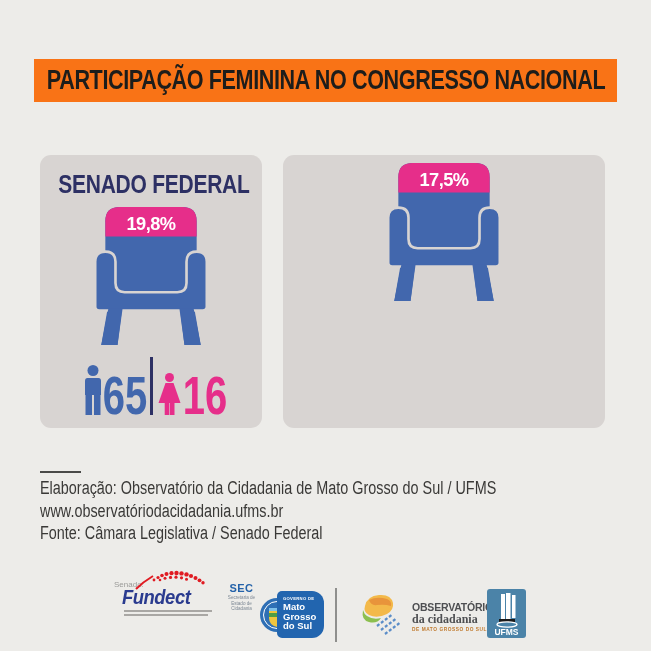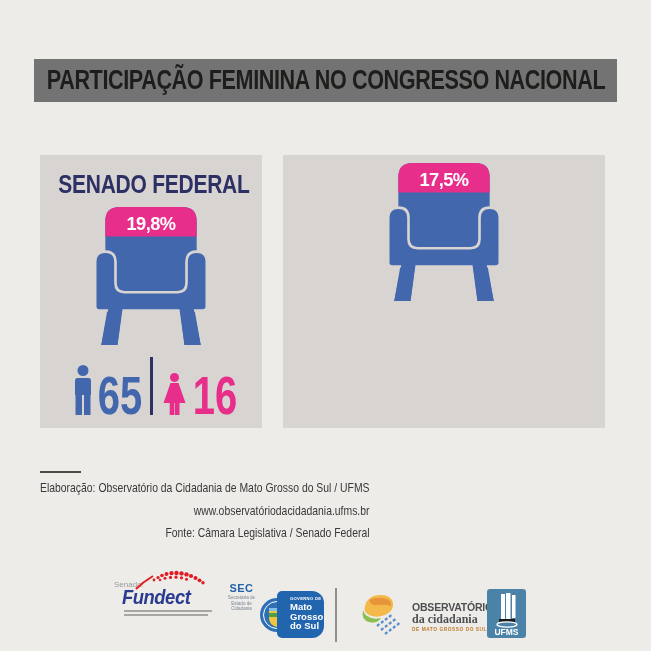--- a/index.html
+++ b/index.html
@@ -5,76 +5,76 @@
   html,body{margin:0;padding:0;}
   body{
     width:651px;height:651px;position:relative;overflow:hidden;
     background:#EDECE9;
     font-family:"Liberation Sans",sans-serif;
     -webkit-font-smoothing:antialiased;
   }
   
   .banner{
     position:absolute;left:34px;top:59px;width:583px;height:43px;
-    background:#737373;display:flex;align-items:center;justify-content:center;
+    background:#f97316;display:flex;align-items:center;justify-content:center;
   }
   .banner span{
     display:inline-block;white-space:nowrap;
     font-size:27px;font-weight:bold;color:#1D1D1B;letter-spacing:-0.5px;
     transform:scaleX(0.80);
   }
   
   .card{
-    position:absolute;top:155px;height:273px;background:#D8D4D2;border-radius:0;
+    position:absolute;top:155px;height:273px;background:#D8D4D2;border-radius:11px;
   }
   .card.left{left:40px;width:222px;}
   .card.right{left:283px;width:322px;}
   .card-title{
     margin-top:15px;text-align:center;white-space:nowrap;
   }
   .card-title span{
     display:inline-block;font-size:25px;font-weight:bold;color:#2D3064;
     letter-spacing:-0.3px;transform:scaleX(0.84);white-space:nowrap;
   }
   .chair{display:block;margin:8px auto 0 auto;}
   .stats{
     position:absolute;left:8px;right:0;bottom:12px;
-    display:flex;align-items:flex-end;justify-content:center;gap:5px;
+    display:flex;align-items:flex-end;justify-content:center;
   }
   .num{
     display:inline-block;font-weight:bold;font-size:54px;line-height:0.78;
     transform:scaleX(0.74);transform-origin:center bottom;white-space:nowrap;
   }
   .num.d2{margin:0 -8px;}
   .num.d3{margin:0 -12px;}
   .num.men{color:#4267AD;}
   .num.women{color:#E62E8A;}
   .vdiv{width:3.5px;height:58px;background:#2D3064;margin:0 3px 1px 3px;}
   .icon-person{margin-bottom:1px;}
   
   .foot-dash{position:absolute;left:40px;top:471px;width:41px;height:2px;background:#4A4A48;}
   .foot{
-    position:absolute;left:40px;top:477px;color:#3A3937;font-size:13px;line-height:22.5px;text-align:right;
+    position:absolute;left:40px;top:477px;color:#3A3937;font-size:18px;line-height:22.5px;
   }
   .foot div{transform:scaleX(0.80);transform-origin:left center;white-space:nowrap;}
   
   .apoio{position:absolute;left:114px;top:580px;font-size:8px;color:#9A9A98;}
   .fundect{position:absolute;left:120px;top:570px;width:104px;height:48px;}
   .fundect .word{
     position:absolute;left:2px;top:16px;font-size:20px;font-weight:bold;font-style:italic;
     color:#2A3B8F;letter-spacing:-0.5px;transform:scaleX(0.92);transform-origin:left center;
   }
   .fundect .bar{position:absolute;left:4px;height:1.5px;background:#A9A7A4;}
   .sec{position:absolute;left:221px;top:582px;width:41px;text-align:center;}
   .sec .acr{font-size:11px;font-weight:bold;color:#2462A9;letter-spacing:0.5px;}
   .sec .tiny{font-size:4.6px;line-height:5.6px;color:#7C8794;margin-top:1px;}
   .crest{position:absolute;left:259px;top:596px;}
   .badge{
     position:absolute;left:277px;top:591px;width:47px;height:47px;box-sizing:border-box;
-    background:#2265AF;border-radius:5px 12px 12px 5px;padding:5px 0 0 13px;color:#fff;
+    background:#2265AF;border-radius:5px 12px 12px 5px;padding:5px 0 0 6px;color:#fff;
   }
   .badge .gov{font-size:4.2px;font-weight:bold;letter-spacing:0.3px;}
   .badge .name{font-size:9.5px;font-weight:bold;line-height:9.5px;width:36px;margin-top:1px;}
   .logo-div{position:absolute;left:335px;top:588px;width:1.5px;height:54px;background:#8F8F8D;}
   .mapblob{position:absolute;left:357px;top:592px;}
   .obs{position:absolute;left:412px;top:601px;color:#4E4F52;}
   .obs .l1{font-size:10.5px;font-weight:bold;letter-spacing:-0.2px;}
   .obs .l2{font-size:12px;font-weight:bold;line-height:12px;font-family:Liberation Serif, serif;}
   .obs .l3{font-size:4.8px;letter-spacing:0.55px;color:#C07A2E;margin-top:2px;font-weight:bold;}
   .ufms{position:absolute;left:487px;top:589px;}

